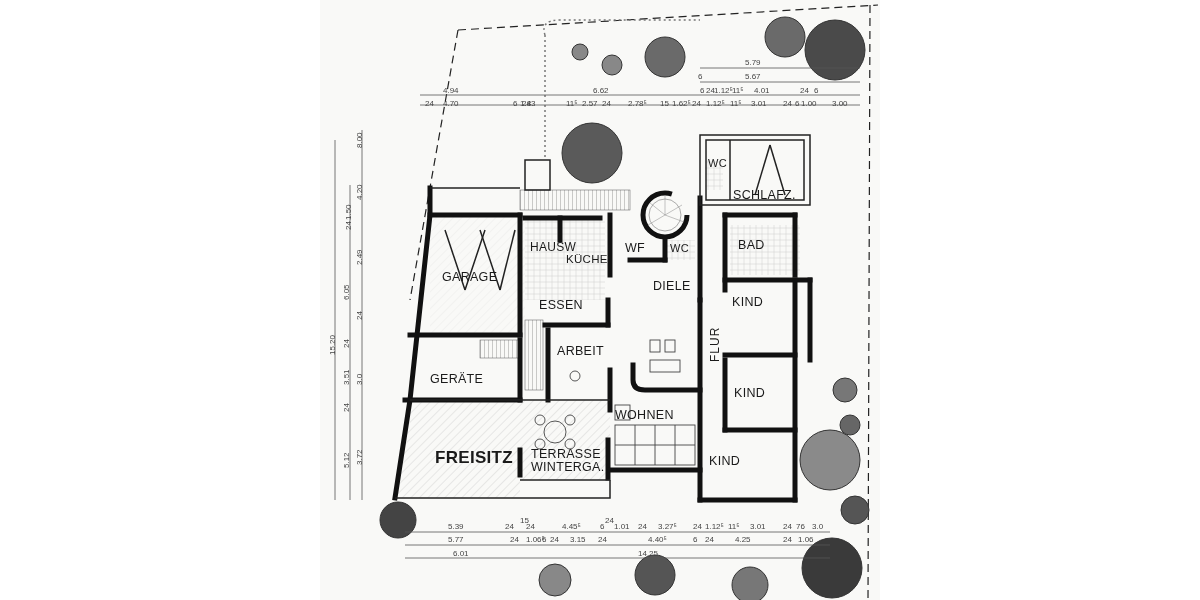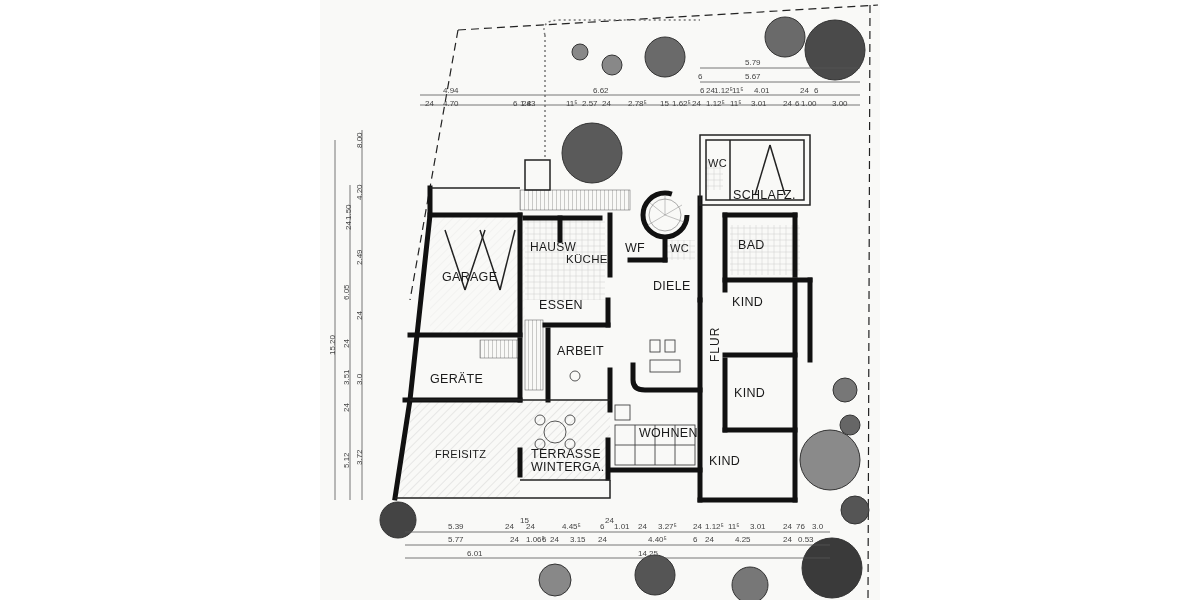--- a/index.html
+++ b/index.html
@@ -1,20 +1,20 @@
 <!DOCTYPE html>
 <html><head>
 <meta charset="utf-8">
 <style>
   html,body{margin:0;padding:0;background:#ffffff;}
   body{width:1200px;height:600px;position:relative;overflow:hidden;font-family:"Liberation Sans",sans-serif;}
   .sheet{position:absolute;left:320px;top:0;width:560px;height:600px;background:#f9f9f7;}
   .plan{position:absolute;left:0;top:0;}
   .lbl{position:absolute;font-family:"Liberation Sans",sans-serif;color:#1a1a1a;font-size:12.5px;letter-spacing:0.3px;white-space:nowrap;}
-  .lbl.bold{font-weight:normal;font-size:11px;}
+  .lbl.bold{font-weight:bold;font-size:17px;}
   .dim{position:absolute;font-family:"Liberation Sans",sans-serif;color:#444;font-size:8px;white-space:nowrap;}
   .vdim{position:absolute;font-family:"Liberation Sans",sans-serif;color:#444;font-size:8px;white-space:nowrap;transform:rotate(-90deg);transform-origin:left top;}
   .flur{position:absolute;font-size:12px;color:#1a1a1a;transform:rotate(-90deg);transform-origin:left top;letter-spacing:1px;}
 </style>
 </head>
 <body>
 
 <div class="sheet">
   <svg class="plan" width="560" height="600" viewBox="320 0 560 600">
     <defs>
@@ -182,21 +182,21 @@
   <span class="lbl" style="left:210px;top:240px;font-size:12px;">HAUSW</span>
   <span class="lbl" style="left:246px;top:253px;font-size:11.5px;">KÜCHE</span>
   <span class="lbl" style="left:219px;top:298px;">ESSEN</span>
   <span class="lbl" style="left:305px;top:241px;">WF</span>
   <span class="lbl" style="left:350px;top:242px;font-size:11px;">WC</span>
   <span class="lbl" style="left:388px;top:157px;font-size:11px;">WC</span>
   <span class="lbl" style="left:333px;top:279px;">DIELE</span>
   <span class="lbl" style="left:237px;top:344px;">ARBEIT</span>
   <span class="lbl" style="left:211px;top:447px;">TERRASSE</span>
   <span class="lbl" style="left:211px;top:460px;">WINTERGA.</span>
-  <span class="lbl" style="left:295px;top:426px;margin-left:24px;">WOHNEN</span>
+  <span class="lbl" style="left:295px;top:408px;">WOHNEN</span>
   <span class="flur" style="left:388px;top:362px;">FLUR</span>
   <span class="lbl" style="left:413px;top:188px;">SCHLAFZ.</span>
   <span class="lbl" style="left:418px;top:238px;">BAD</span>
   <span class="lbl" style="left:412px;top:295px;">KIND</span>
   <span class="lbl" style="left:414px;top:386px;">KIND</span>
   <span class="lbl" style="left:389px;top:454px;">KIND</span>
 
   <span class="dim" style="left:425px;top:58px;">5.79</span>
   <span class="dim" style="left:378px;top:72px;">6</span>
   <span class="dim" style="left:425px;top:72px;">5.67</span>
@@ -266,16 +266,16 @@
   <span class="dim" style="left:206px;top:535px;">1.06⁵</span>
   <span class="dim" style="left:222px;top:535px;">6</span>
   <span class="dim" style="left:230px;top:535px;">24</span>
   <span class="dim" style="left:250px;top:535px;">3.15</span>
   <span class="dim" style="left:278px;top:535px;">24</span>
   <span class="dim" style="left:328px;top:535px;">4.40⁵</span>
   <span class="dim" style="left:373px;top:535px;">6</span>
   <span class="dim" style="left:385px;top:535px;">24</span>
   <span class="dim" style="left:415px;top:535px;">4.25</span>
   <span class="dim" style="left:463px;top:535px;">24</span>
-  <span class="dim" style="left:478px;top:535px;">0.53</span>
-  <span class="dim" style="left:147px;top:549px;">6.01</span>
+  <span class="dim" style="left:478px;top:535px;">1.06</span>
+  <span class="dim" style="left:133px;top:549px;">6.01</span>
   <span class="dim" style="left:318px;top:549px;">14.25</span>
 </div>
 
 </body></html>

